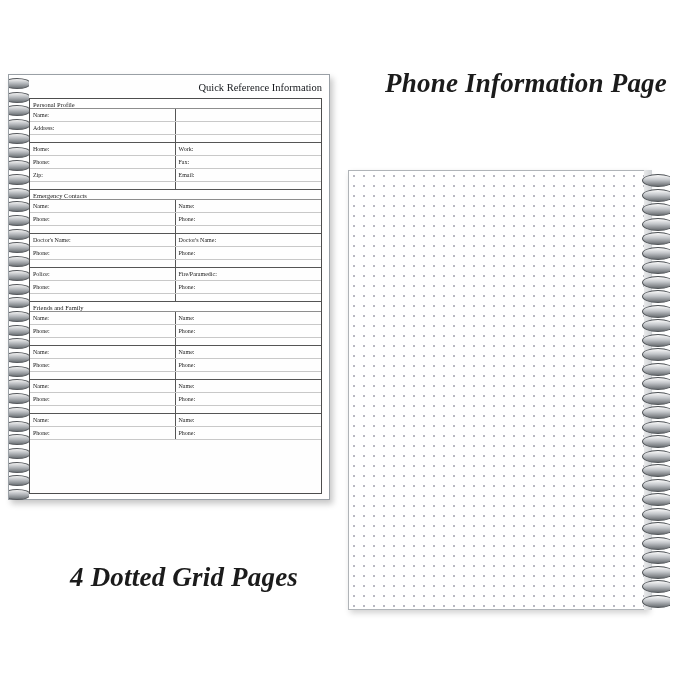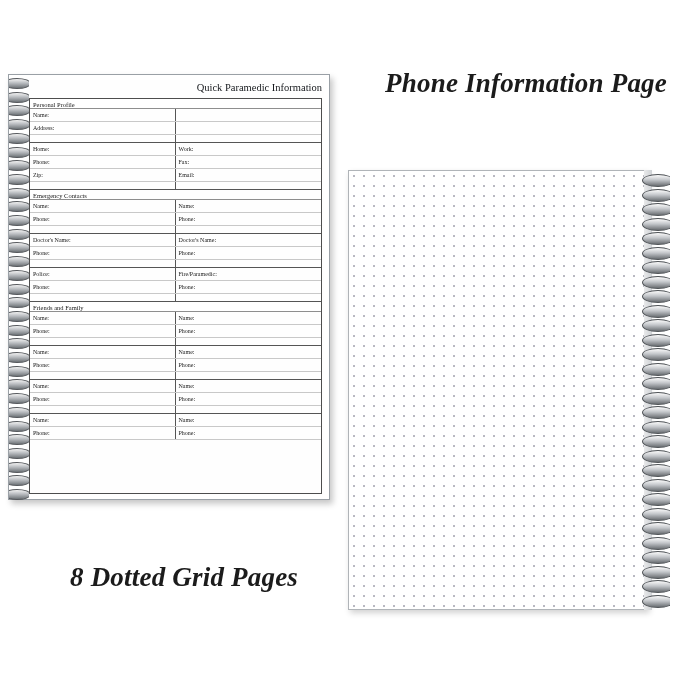--- a/index.html
+++ b/index.html
@@ -174,21 +174,21 @@
     background: linear-gradient(90deg,#e8e9ea,#cfd2d5);
   }
 </style>
 </head>
 <body>
 
 <div class="canvas">
 
   <div class="notebook-left">
     <div class="page-left">
-      <div class="qr-title">Quick Paramedic Information</div>
+      <div class="qr-title">Quick Reference Information</div>
       <div class="qr-table" id="qr-table">
           <div class="sec-head">Personal Profile</div>
           <div class="row">
             <div class="cell left-col">Name:</div>
             <div class="cell"></div>
           </div>
           <div class="row">
             <div class="cell left-col">Address:</div>
             <div class="cell"></div>
           </div>
@@ -362,15 +362,15 @@
         <div class="ring-r" style="top: 352px;"></div>
         <div class="ring-r" style="top: 366.5px;"></div>
         <div class="ring-r" style="top: 381px;"></div>
         <div class="ring-r" style="top: 395.5px;"></div>
         <div class="ring-r" style="top: 410px;"></div>
         <div class="ring-r" style="top: 424.5px;"></div>
       </div>
   </div>
 
   <div class="headline" id="headline-right">Phone Information Page</div>
-  <div class="headline" id="headline-left">8 Dotted Grid Pages</div>
+  <div class="headline" id="headline-left">4 Dotted Grid Pages</div>
 
 </div>
 
 </body></html>

